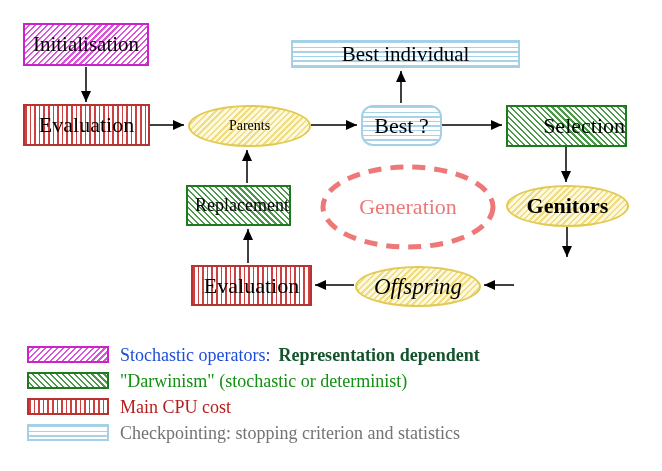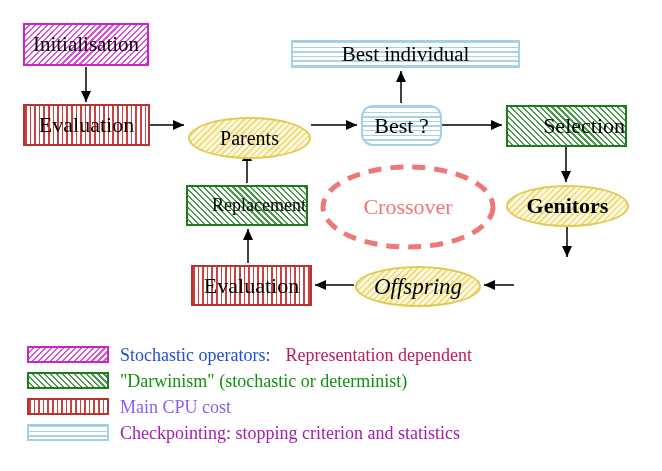--- a/index.html
+++ b/index.html
@@ -39,50 +39,50 @@
     border: 2px solid #a4d0e6;
   }
   .hatch-yellow {
     background: repeating-linear-gradient(135deg, #fdf9dc 0, #fdf9dc 2.6px, #efdc85 2.6px, #efdc85 4.4px);
     border: 2px solid #e2ca52;
     border-radius: 50%;
   }
 
   #node-initialisation   { left: 23px;  top: 23px;  width: 126px; height: 43px; font-size: 21px; }
   #node-evaluation-top   { left: 23px;  top: 104px; width: 127px; height: 42px; font-size: 22px; }
-  #node-parents          { left: 188px; top: 105px; width: 123px; height: 42px; font-size: 20px; margin-top: 12px; }
+  #node-parents          { left: 188px; top: 105px; width: 123px; height: 42px; font-size: 14px; }
   #node-best-individual  { left: 291px; top: 40px;  width: 229px; height: 28px; font-size: 21px; }
   #node-stop             { left: 361px; top: 105px; width: 81px;  height: 41px; font-size: 22px; border-radius: 12px; }
   #node-selection        { left: 506px; top: 105px; width: 121px; height: 42px; font-size: 22px; }
   #node-genitors         { left: 506px; top: 185px; width: 123px; height: 42px; font-size: 22px; font-weight: bold; }
-  #node-replacement      { left: 186px; top: 185px; width: 122px; height: 41px; font-size: 18px; }
+  #node-replacement      { left: 186px; top: 185px; width: 105px; height: 41px; font-size: 18px; }
   #node-evaluation-bot   { left: 191px; top: 265px; width: 121px; height: 41px; font-size: 22px; }
   #node-offspring        { left: 355px; top: 266px; width: 126px; height: 41px; font-size: 23px; font-style: italic; }
   #node-crossover        { left: 515px; top: 260px; width: 125px; height: 42px; font-size: 16px; line-height: 19px; }
   #label-generation {
     position: absolute; left: 323px; top: 194px; width: 170px;
     text-align: center; font-size: 22px; color: #ee7777;
   }
 
   .legend-swatch { position: absolute; left: 27px; width: 82px; height: 17px; box-sizing: border-box; }
   #legend-swatch-1 { top: 346px; }
   #legend-swatch-2 { top: 372px; }
   #legend-swatch-3 { top: 398px; }
   #legend-swatch-4 { top: 424px; }
 
   .legend-label { position: absolute; left: 120px; height: 22px; line-height: 22px; font-size: 18px; white-space: nowrap; }
   #legend-label-1 { top: 344px; }
   #legend-label-2 { top: 370px; }
   #legend-label-3 { top: 396px; }
   #legend-label-4 { top: 422px; }
   .t-magenta { color: #1d4ed8; margin-top: 17px; }
-  .t-gold    { color: #be185d; margin-left: 15px; }
+  .t-gold    { color: #14532d; margin-left: 8px; font-weight: bold; }
   .t-green   { color: #129012; }
-  .t-red     { color: #8b5cf6; }
-  .t-cyan    { color: #a21caf; }
+  .t-red     { color: #b91c1c; }
+  .t-cyan    { color: #737373; }
 </style>
 </head>
 <body>
 
 <div id="canvas">
 
   <svg id="arrow-layer" viewBox="0 0 662 471" xmlns="http://www.w3.org/2000/svg">
     <defs>
       <marker id="ah" markerUnits="userSpaceOnUse" markerWidth="14" markerHeight="12" refX="11" refY="5" orient="auto">
         <path d="M0,0 L11,5 L0,10 Z" fill="#000"></path>
@@ -125,21 +125,21 @@
   </div>
 
   <div class="node hatch-green" id="node-selection">
     <span>Selection</span>
   </div>
 
   <div class="node hatch-yellow" id="node-genitors">
     <span>Genitors</span>
   </div>
 
-  <div id="label-generation">Crossover</div>
+  <div id="label-generation">Generation</div>
 
   <div class="node hatch-green" id="node-replacement">
     <span>Replacement</span>
   </div>
 
   <div class="node stripe-red" id="node-evaluation-bot">
     <span>Evaluation</span>
   </div>
 
   <div class="node hatch-yellow" id="node-offspring">

